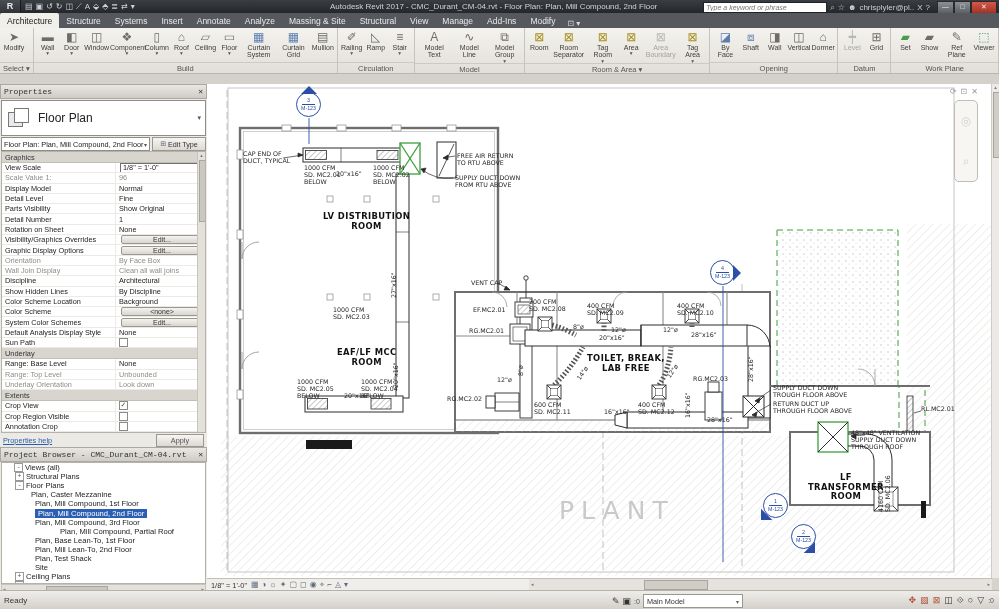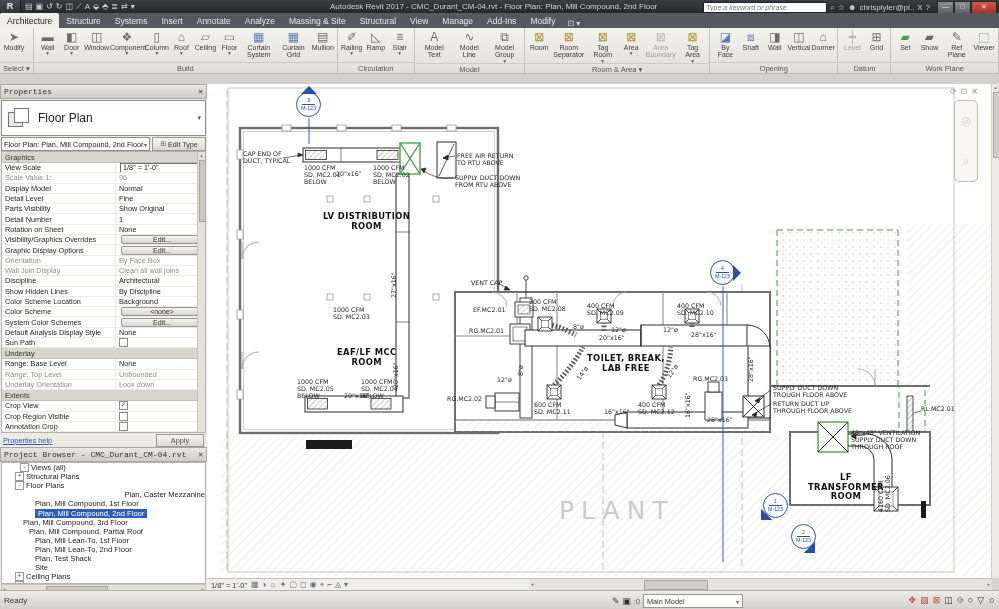--- a/index.html
+++ b/index.html
@@ -571,55 +571,55 @@
       </div>
       <div class="palbot">
         <span class="phelp">Properties help</span>
         <span class="applybtn">Apply</span>
       </div>
       <div class="palhead">
         <span>Project Browser - CMC_Durant_CM-04.rvt</span>
         <span>✕</span>
       </div>
       <div class="tree" id="tree">
-          <div class="trow" style="padding-left: 18px; align-items: flex-end;">
+          <div class="trow" style="padding-left: 12px; align-items: flex-end;">
             <span class="texp">-</span>
             <span>Views (all)</span>
           </div>
           <div class="trow" style="padding-left: 13px;">
             <span class="texp">+</span>
             <span>Structural Plans</span>
           </div>
           <div class="trow" style="padding-left: 13px;">
             <span class="texp">-</span>
             <span>Floor Plans</span>
           </div>
-          <div class="trow" style="padding-left: 8px; justify-content: flex-end;">
+          <div class="trow" style="padding-left: 20px;">
             <span style="width: 9px; flex: 0 0 auto;"></span>
             <span>Plan, Caster Mezzanine</span>
           </div>
           <div class="trow" style="padding-left: 24px;">
             <span style="width: 9px; flex: 0 0 auto;"></span>
             <span>Plan, Mill Compound, 1st Floor</span>
           </div>
           <div class="trow" style="padding-left: 24px;">
             <span style="width: 9px; flex: 0 0 auto;"></span>
             <span class="tsel">Plan, Mill Compound, 2nd Floor</span>
           </div>
-          <div class="trow" style="padding-left: 12px;">
+          <div class="trow" style="padding-left: 24px;">
             <span style="width: 9px; flex: 0 0 auto;"></span>
             <span>Plan, Mill Compound, 3rd Floor</span>
           </div>
-          <div class="trow" style="padding-left: 18px;">
+          <div class="trow" style="padding-left: 18px; justify-content: center;">
             <span style="width: 9px; flex: 0 0 auto;"></span>
             <span>Plan, Mill Compound, Partial Roof</span>
           </div>
           <div class="trow" style="padding-left: 24px;">
             <span style="width: 9px; flex: 0 0 auto;"></span>
-            <span>Plan, Mill Lean-To, 1st Floor</span>
+            <span>Plan, Base Lean-To, 1st Floor</span>
           </div>
           <div class="trow" style="padding-left: 24px;">
             <span style="width: 9px; flex: 0 0 auto;"></span>
             <span>Plan, Mill Lean-To, 2nd Floor</span>
           </div>
           <div class="trow" style="padding-left: 24px;">
             <span style="width: 9px; flex: 0 0 auto;"></span>
             <span>Plan, Test Shack</span>
           </div>
           <div class="trow" style="padding-left: 24px;">

